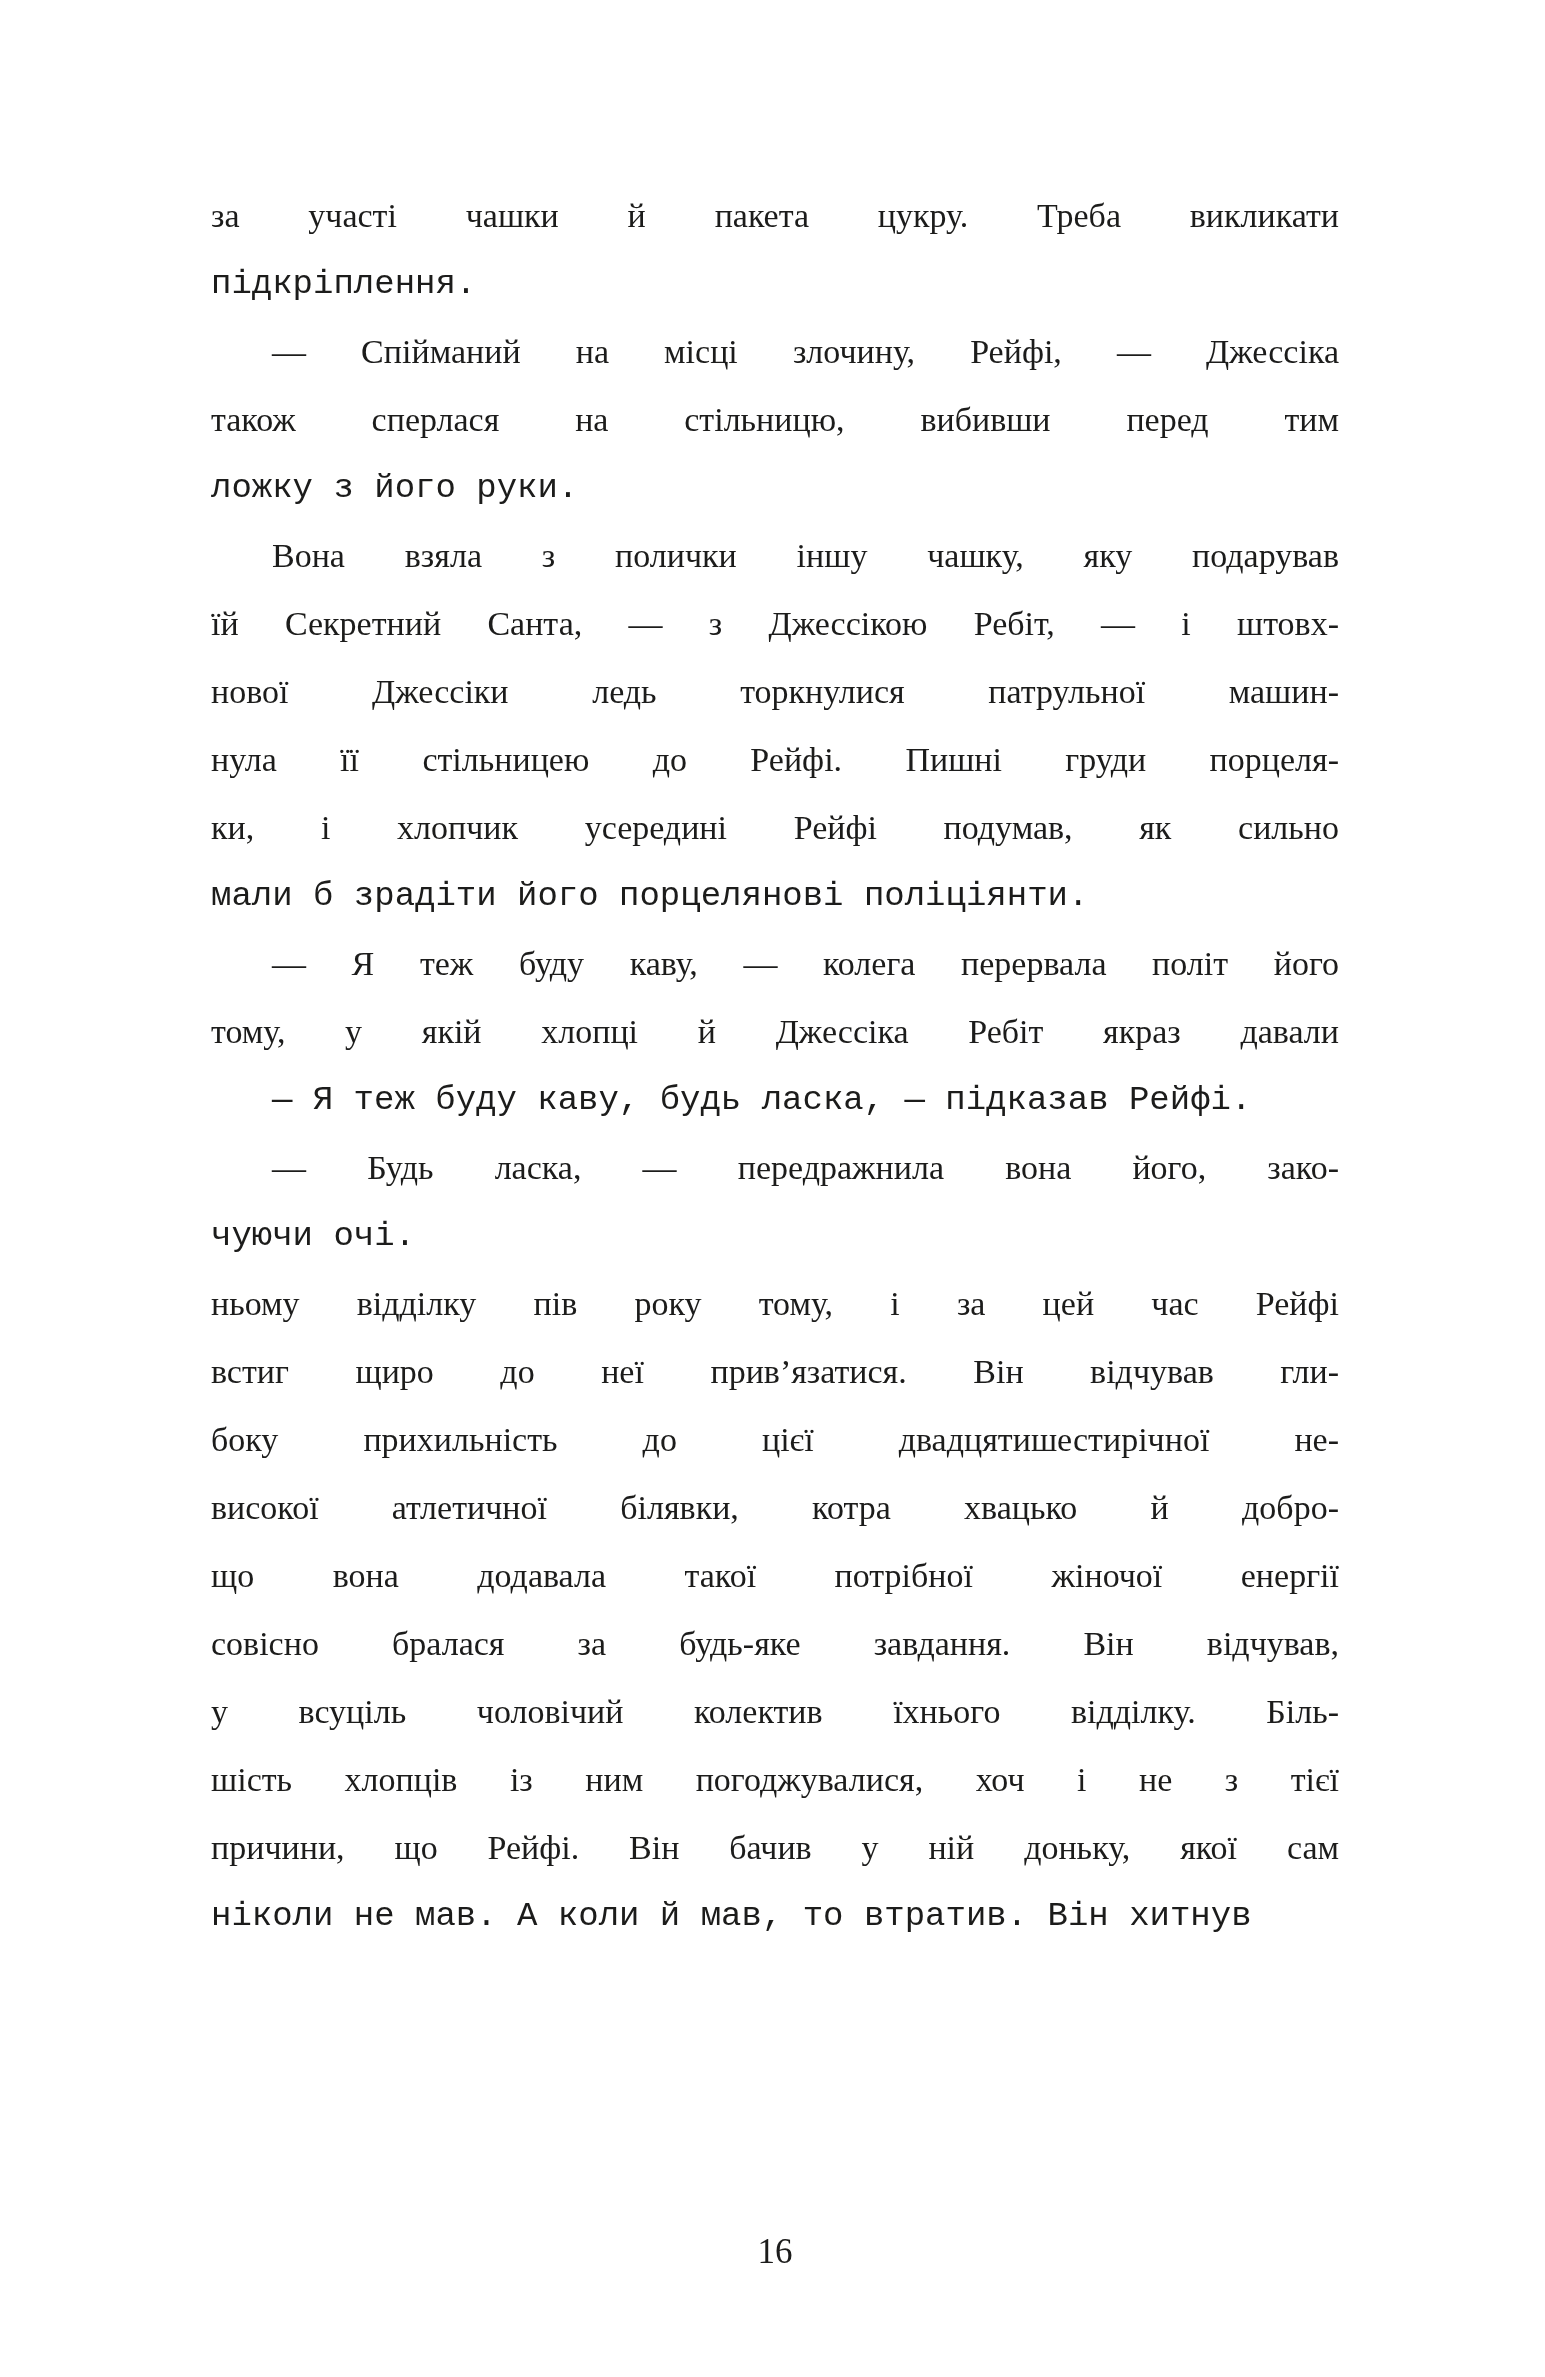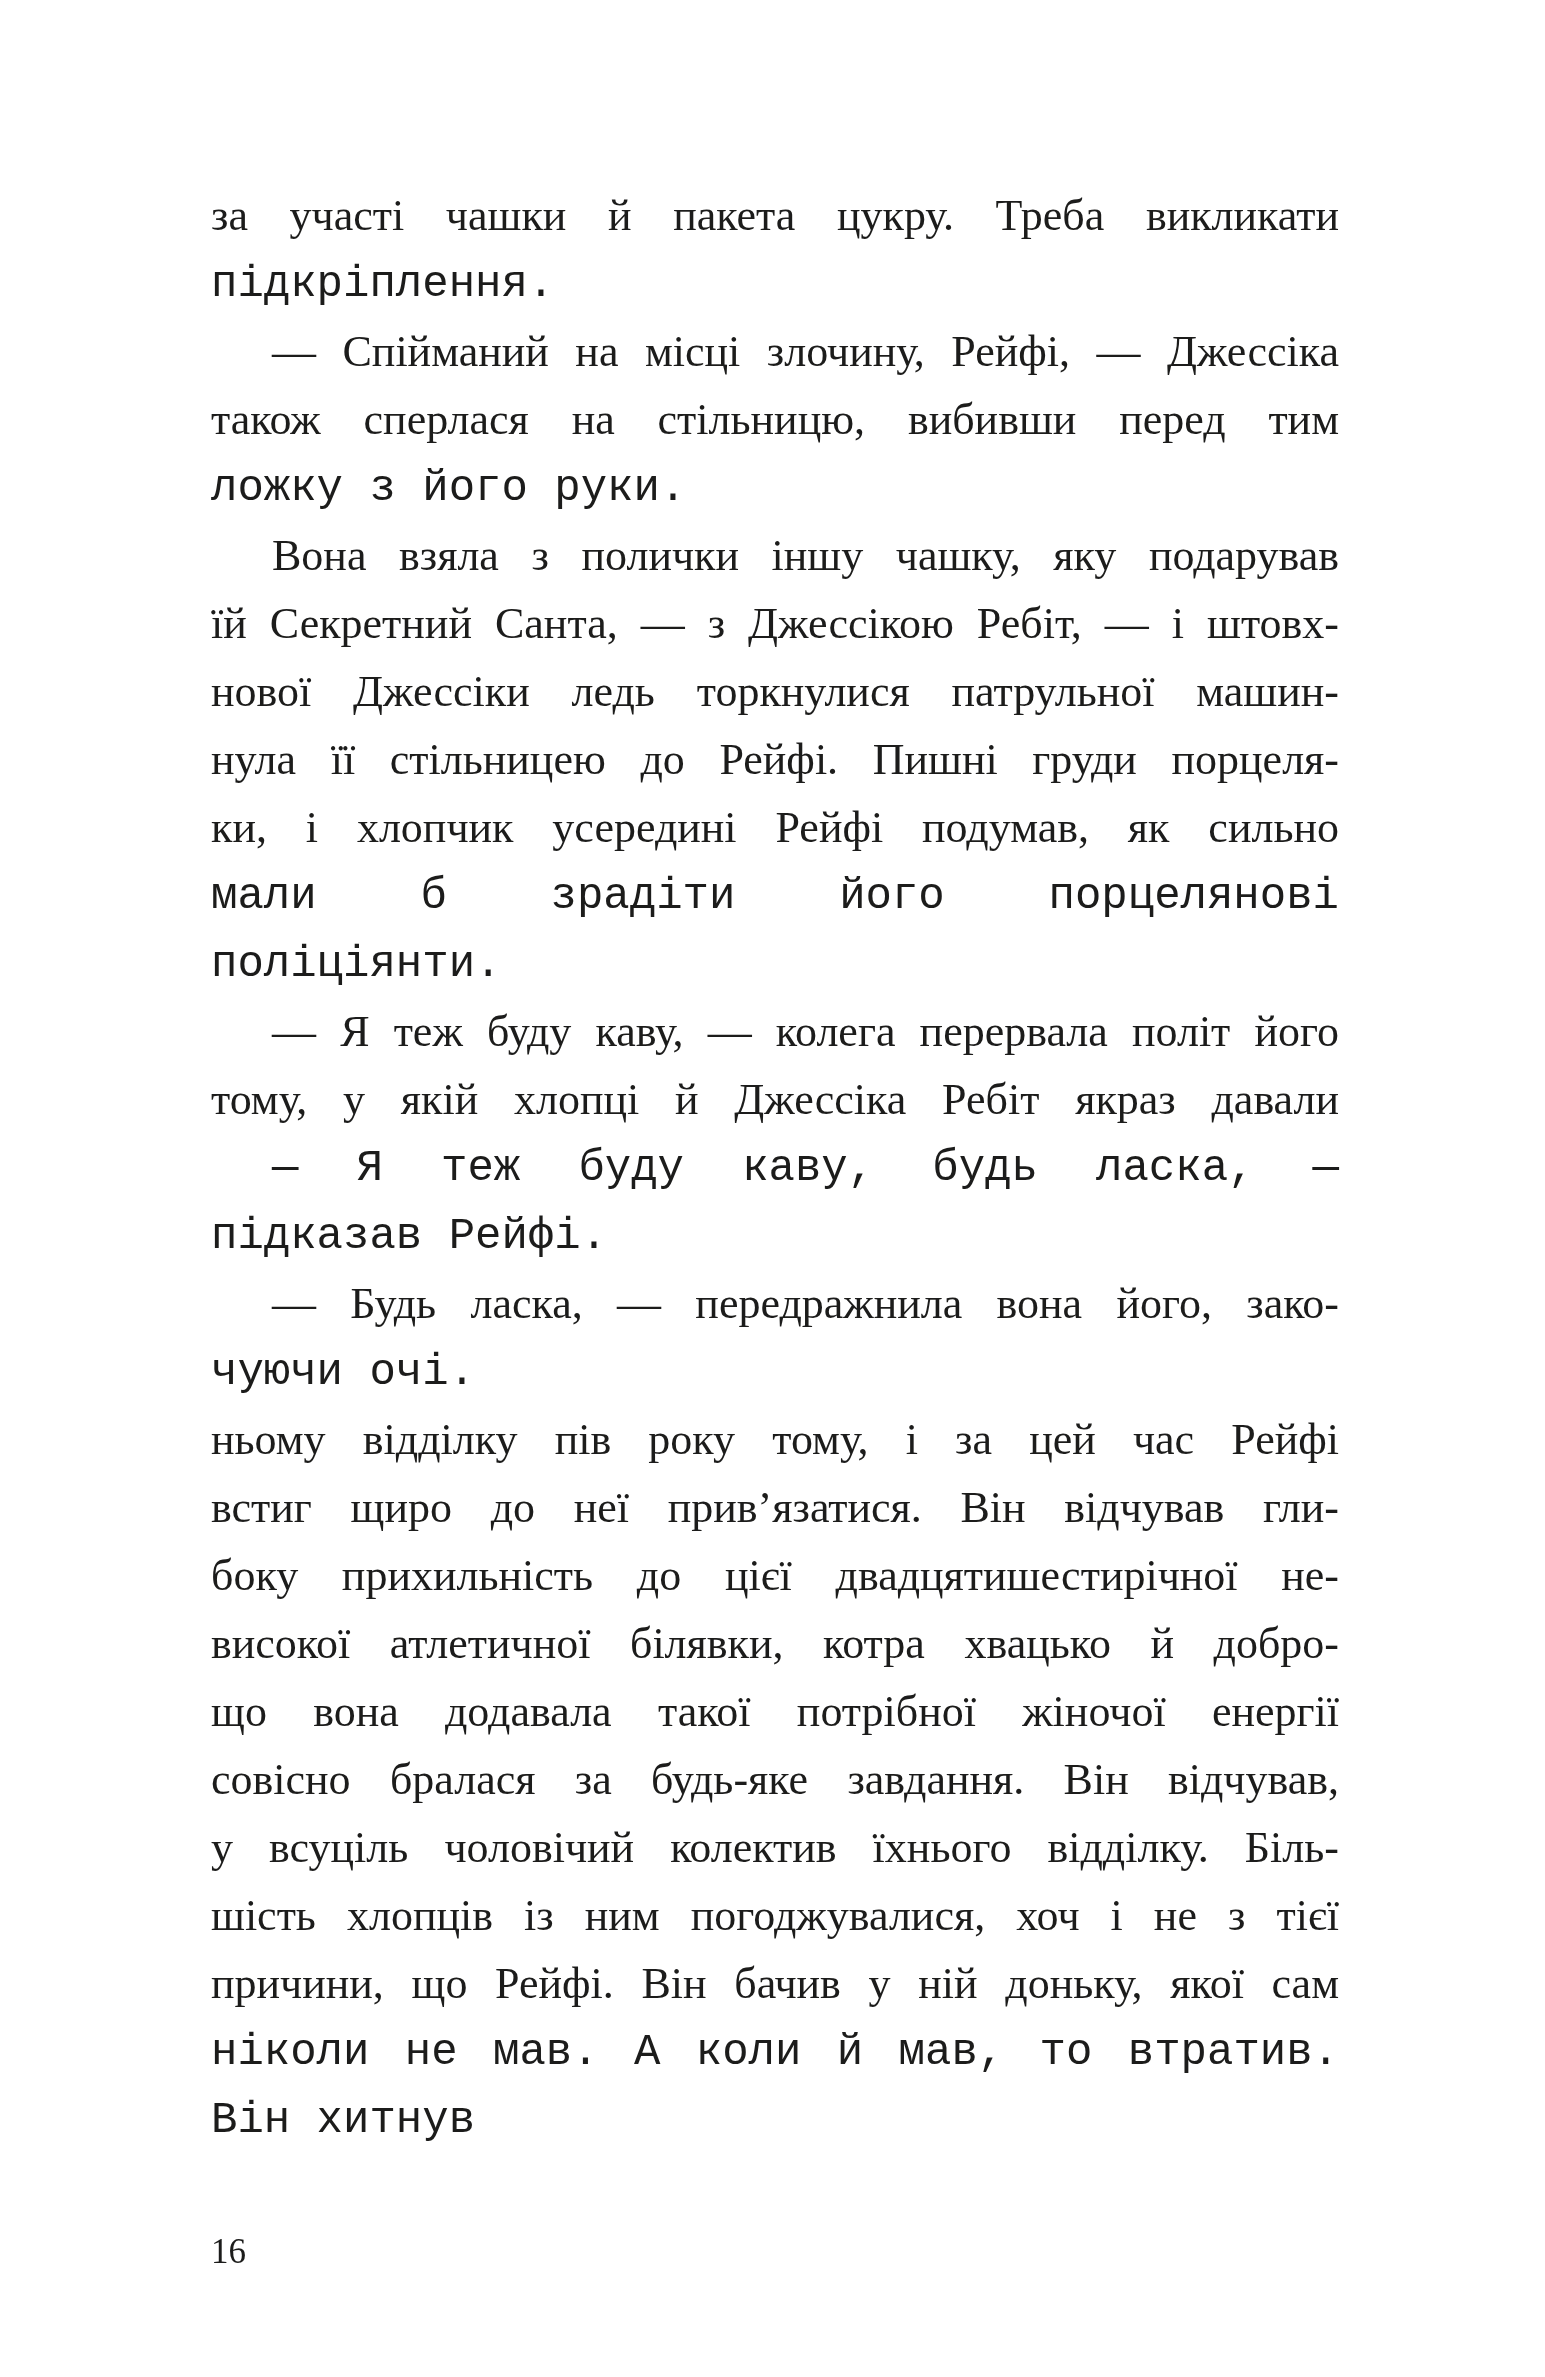--- a/index.html
+++ b/index.html
@@ -17,41 +17,42 @@
   .page {
     position: absolute;
     inset: 0;
     background: #ffffff;
   }
   .text-block {
     position: absolute;
     left: 211px;
     top: 182px;
     width: 1128px;
-    font-size: 44px;
+    font-size: 34px;
     line-height: 68px;
     color: #1c1c1b;
   }
   .line {
     text-align: justify;
     text-align-last: justify;
     white-space: normal;
   }
   .line.last {
     text-align-last: left;
     font-family: Liberation Mono, monospace;
   }
   .line.indent {
     text-indent: 61px;
   }
   .page-number {
     position: absolute;
     left: 211px;
     top: 2231px;
     width: 1128px;
+    text-align: center;
     font-size: 35px;
     line-height: 42px;
     color: #262626;
     font-variant-numeric: oldstyle-nums;
   }
 </style>
 </head>
 <body style="background: rgb(255, 255, 255);">
 
 <div class="page">

